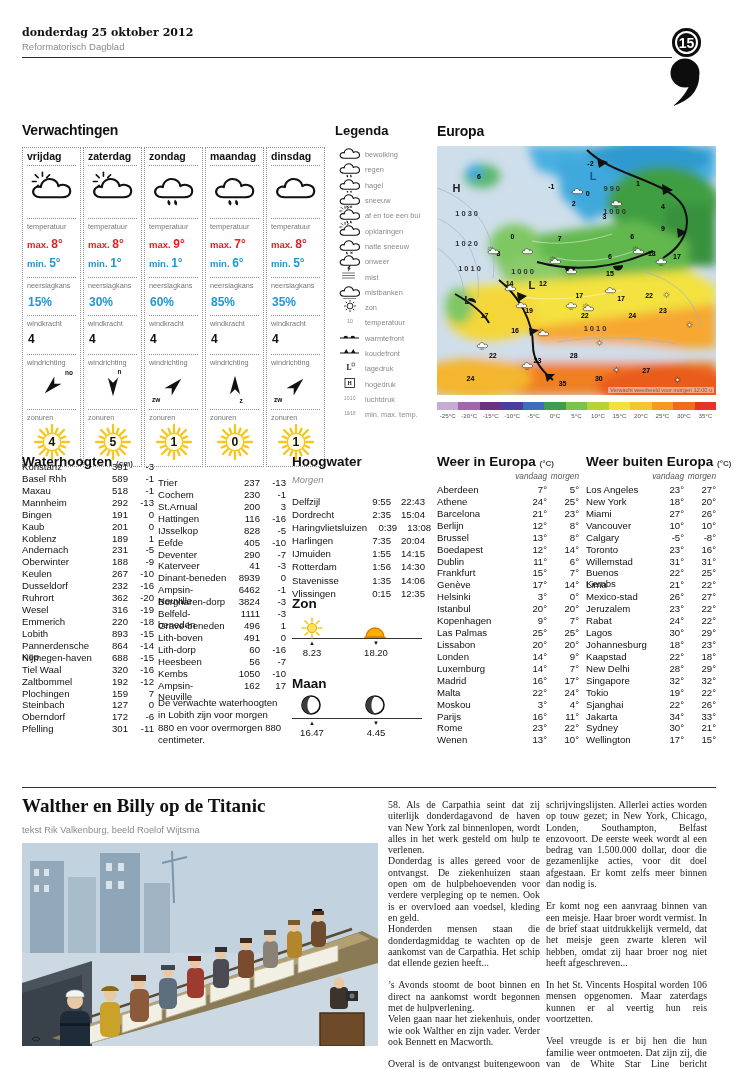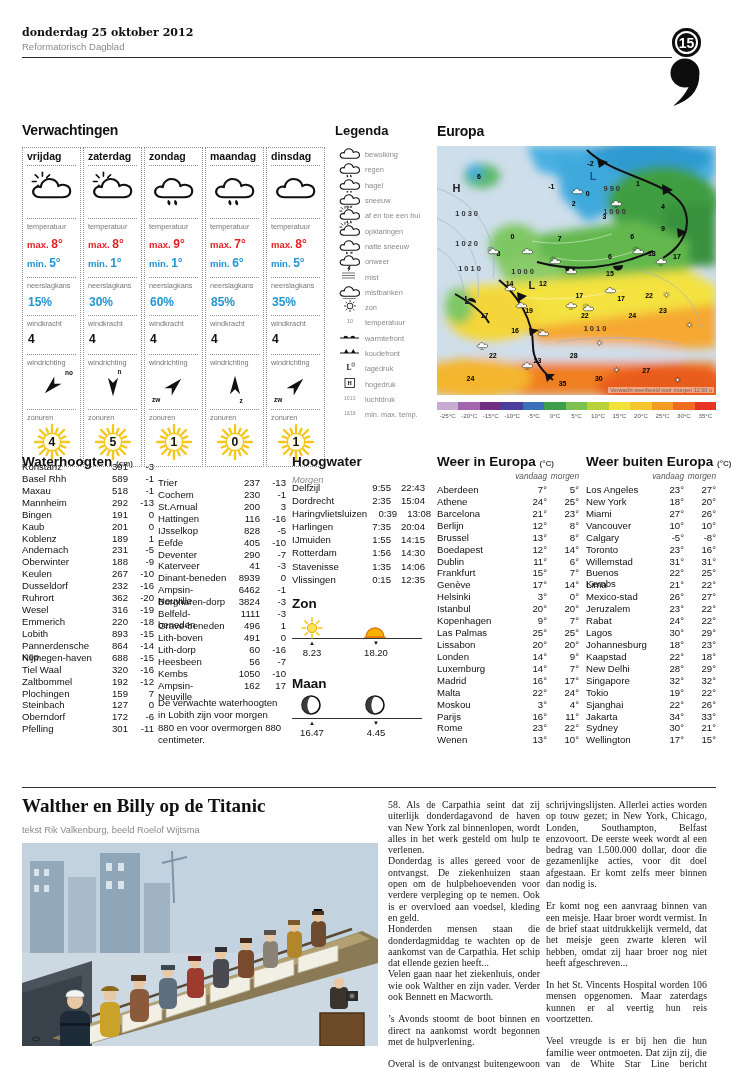--- a/index.html
+++ b/index.html
@@ -65,21 +65,21 @@
   .trow{display:grid;height:11.93px;font-size:9.6px;align-items:baseline}
   .trow span:nth-child(2),.trow span:nth-child(3){text-align:right}
   #wl1{left:22px;top:461px;width:132px}
   #wl2{left:158px;top:477px;width:128px}
   #wl1 .trow,#wl2 .trow{grid-template-columns:1fr 33px 26px}
   #water-title{left:22px;top:454px}
   #wl-note{left:158px;top:697px;width:128px;font-size:9.6px;line-height:12.3px}
 
   #tide-title{left:292px;top:454px}
   #tide-sub{left:292px;top:475px;font-size:9.3px;font-style:italic;color:#8a8a8a}
-  #tide-rows{left:292px;top:482px;width:133px}
+  #tide-rows{left:292px;top:496px;width:133px}
   #tide-rows .trow{grid-template-columns:1fr 30px 34px;height:13.1px}
 
   #sun-title{left:292px;top:596px}
   #sun-vis{left:292px;top:612px;width:135px;height:46px}
   #moon-title{left:292px;top:676px}
   #moon-vis{left:292px;top:692px;width:135px;height:46px}
   .horizon{position:absolute;left:0;top:26px;width:130px;border-top:1px solid #333}
   .riseset{position:absolute;top:28px;width:44px;text-align:center}
   .riseset .arr{font-size:6px;line-height:6px}
   .riseset .tm{font-size:9.5px;margin-top:1px}
@@ -1609,22 +1609,22 @@
       <rect x="8" y="-2" width="12" height="10" fill="#2b2b2b"></rect>
         <circle cx="14" cy="3" r="2.5" fill="#777"></circle>
     </g>
     <path d="M10 196 q4 -4 8 0 q-4 4 -8 0" fill="none" stroke="#222" stroke-width="1"></path>
   </svg>
 
   <div class="abs art-col" id="art-col1">
       <p class="art-p">58. Als de Carpathia seint dat zij uiterlijk donderdagavond de haven van New York zal binnenlopen, wordt alles in het werk gesteld om hulp te verlenen.</p>
       <p class="art-p">Donderdag is alles gereed voor de ontvangst. De ziekenhuizen staan open om de hulpbehoevenden voor verdere verpleging op te nemen. Ook is er overvloed aan voedsel, kleding en geld.</p>
       <p class="art-p">Honderden mensen staan die donderdagmiddag te wachten op de aankomst van de Carpathia. Het schip dat ellende gezien heeft...</p>
+      <p class="art-p gap">’s Avonds stoomt de boot binnen en direct na aankomst wordt begonnen met de hulpverlening.</p>
       <p class="art-p">Velen gaan naar het ziekenhuis, onder wie ook Walther en zijn vader. Verder ook Bennett en Macworth.</p>
-      <p class="art-p gap">’s Avonds stoomt de boot binnen en direct na aankomst wordt begonnen met de hulpverlening.</p>
       <p class="art-p gap">Overal is de ontvangst buitengewoon hartelijk. In de kerken worden collectes gehouden. De grote dagbladen openen in-</p>
     </div>
   <div class="abs art-col" id="art-col2">
       <p class="art-p">schrijvingslijsten. Allerlei acties worden op touw gezet; in New York, Chicago, Londen, Southampton, Belfast enzovoort. De eerste week wordt al een bedrag van 1.500.000 dollar, door die gezamenlijke acties, voor dit doel afgestaan. Er komt zelfs meer binnen dan nodig is.</p>
       <p class="art-p gap">Er komt nog een aanvraag binnen van een meisje. Haar broer wordt vermist. In de brief staat uitdrukkelijk vermeld, dat het meisje geen zwarte kleren wil hebben, omdat zij haar broer nog niet heeft afgeschreven...</p>
       <p class="art-p gap">In het St. Vincents Hospital worden 106 mensen opgenomen. Maar zaterdags kunnen er al veertig hun reis voortzetten.</p>
       <p class="art-p gap">Veel vreugde is er bij hen die hun familie weer ontmoeten. Dat zijn zij, die van de White Star Line bericht ontvangen dat hun familieleden nog in leven zijn. Honderden gezinnen wachten op bericht.</p>
     </div>
 
 </div>

